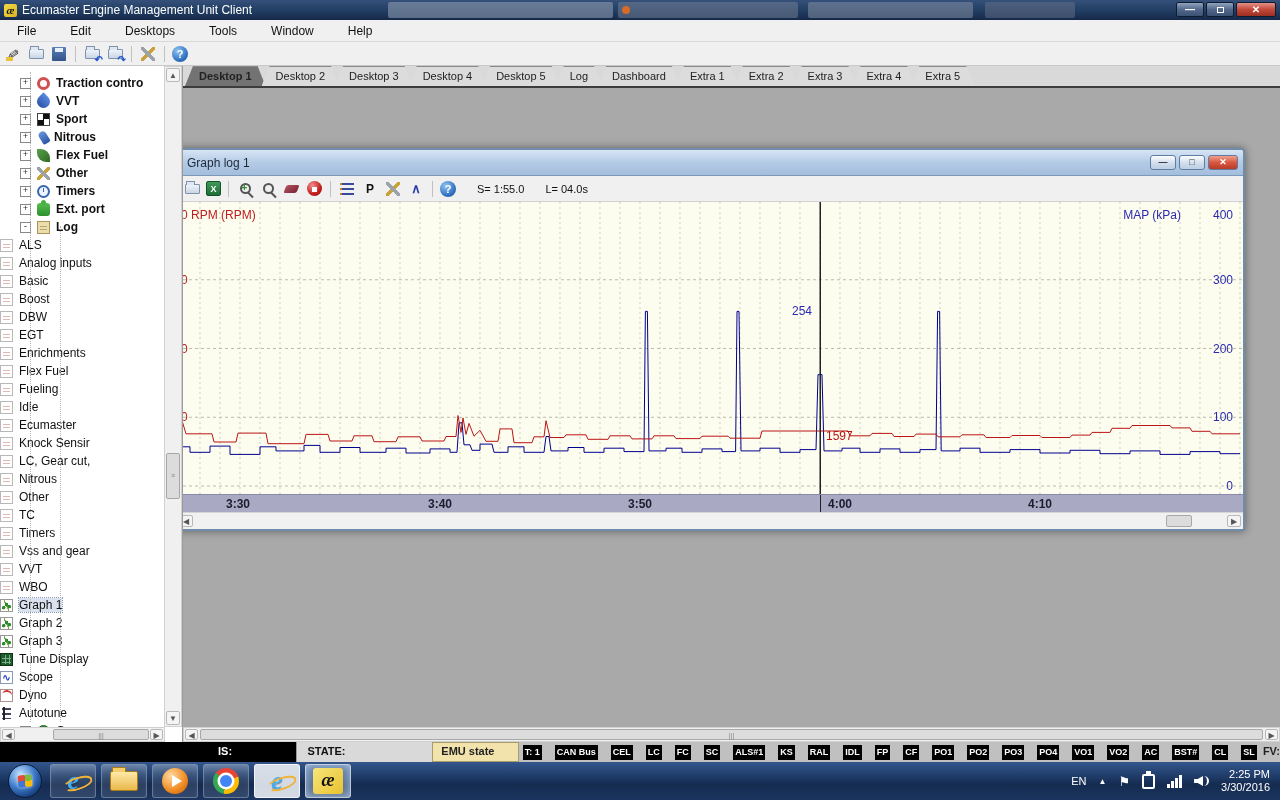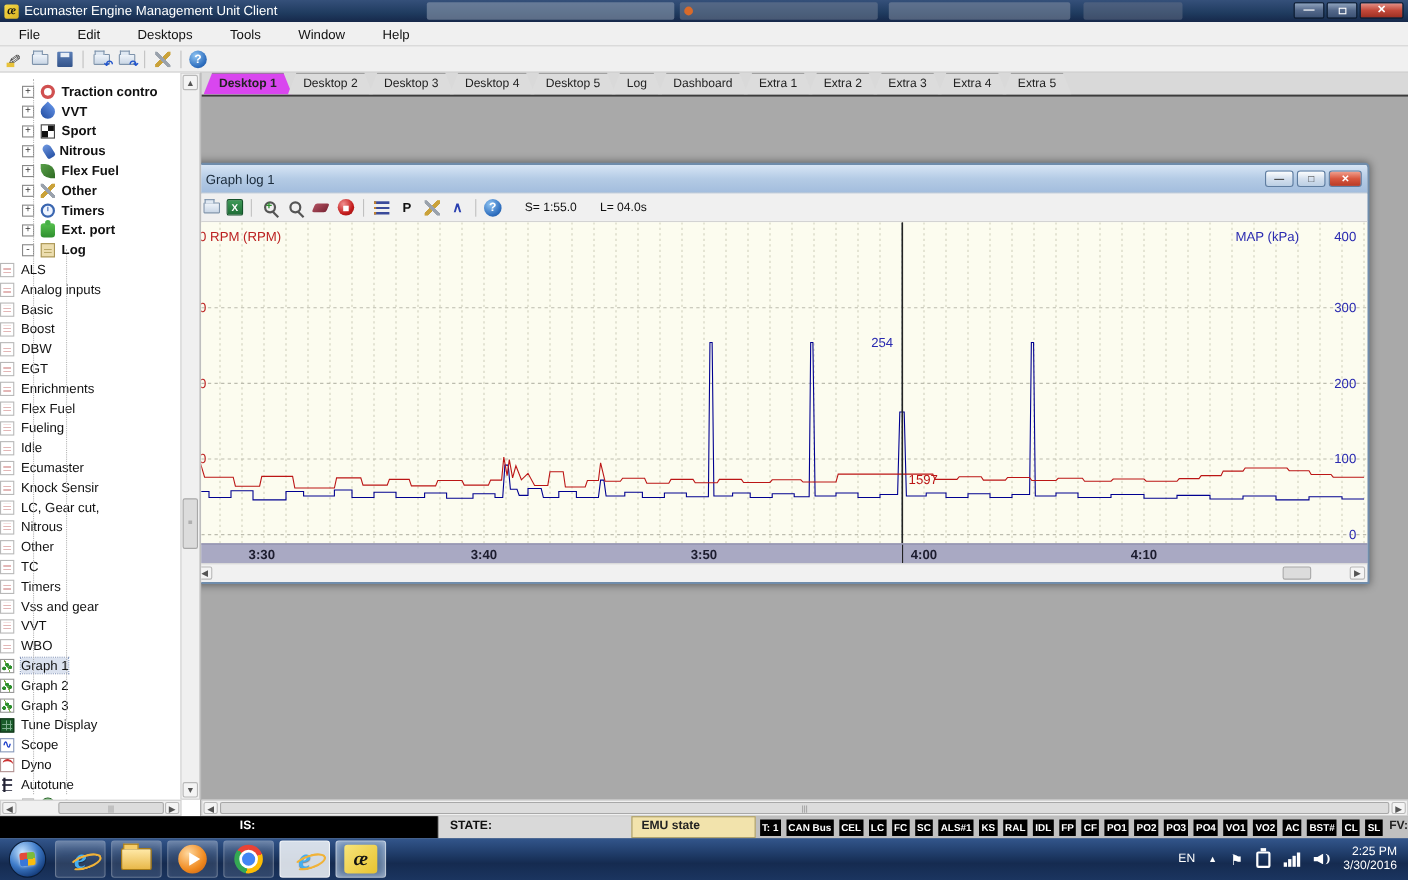--- a/index.html
+++ b/index.html
@@ -58,21 +58,21 @@
   .ico-list::after { content:""; position:absolute; left:2px; top:3px; width:2px; height:12px;
     background:repeating-linear-gradient(#c08030 0 2px,transparent 2px 5px); }
   .ico-prop { font:bold 12px/18px "Liberation Sans",sans-serif; color:#111; }
   .ico-glyph { font-weight:bold; font-size:13px; }
 
   
   .tabstrip { position:absolute; left:183px; top:66px; right:0; height:22px; background:#d9d9d9;
     border-bottom:2px solid #3c3c3c; display:flex; align-items:flex-end; padding-left:2px; }
   .tab { height:20px; padding:3px 14px 0; margin-right:-4px; font-size:11px; color:#222; background:#dcdcdc;
     clip-path:polygon(8px 0, calc(100% - 8px) 0, 100% 100%, 0 100%); border-top:1px solid #888; }
-  .tab.active { background:#d946ef; font-weight:bold; }
+  .tab.active { background:#737373; font-weight:bold; }
 
   
   .treepanel { position:absolute; left:0; top:66px; width:183px; height:676px; background:#fff; border-right:1px solid #9a9a9a; }
   .treerows { position:absolute; left:0; top:0; right:18px; bottom:15px; overflow:hidden; padding-top:8px; }
   .guide { position:absolute; border-left:1px dotted #b5b5b5; }
   .trow { height:18px; display:flex; align-items:center; font-size:12px; color:#111; white-space:nowrap; }
   .trow.lvl0 { padding-left:20px; font-weight:bold; }
   .trow.lvl1 { font-weight:normal; }
   .expand { width:11px; height:11px; border:1px solid #888; background:#fff; margin-right:6px; flex:none;
     font:9px/9px "Liberation Mono",monospace; text-align:center; color:#333; }
@@ -144,21 +144,21 @@
   .cursorline { position:absolute; top:0; bottom:0; width:1px; background:#222; }
   .ghsb { position:relative; height:17px; background:#f1f1f1; border-top:1px solid #d5d5d5; }
 
   
   .statusbar { position:absolute; left:0; top:742px; width:1280px; height:20px; background:#c0c0c0;
     display:flex; align-items:stretch; font-size:11px; }
   .st-black { width:497px; background:#000; color:#fff; font-weight:bold; position:relative; }
   .st-black span { position:absolute; left:218px; top:3px; }
   .st-state { width:215px; background:#d9d9d9; border-left:1px solid #9a9a9a; color:#111; font-weight:bold; padding:3px 8px 0 10px; }
   .st-emu { width:138px; background:#f2e3ac; border:1px solid #a89c68; color:#222; font-weight:bold; padding:2px 0 0 8px; }
-  .leds { display:flex; gap:5px; align-items:center; margin-left:4px; }
+  .leds { display:flex; gap:13px; align-items:center; margin-left:4px; }
   .led { background:#000; color:#fff; font:bold 9px/1 "Liberation Sans",sans-serif; padding:3px 2px; white-space:nowrap; }
   .st-fv { color:#222; font-weight:bold; padding:3px 0 0 6px; }
 
   
   .taskbar { position:absolute; left:0; top:762px; width:1280px; height:38px;
     background:linear-gradient(#33568c,#1e3a66 40%,#152b50 60%,#1b3560); display:flex; align-items:center; }
   .orb { width:34px; height:34px; margin:0 8px; border-radius:50%;
     background:radial-gradient(circle at 35% 28%,#bfe0ff,#3f7cc9 45%,#153d7c 78%,#0a2248); border:1px solid #0a1c38;
     display:flex; align-items:center; justify-content:center; }
   .orb i { width:14px; height:12px; border-radius:2px; transform:rotate(-6deg); display:block;

